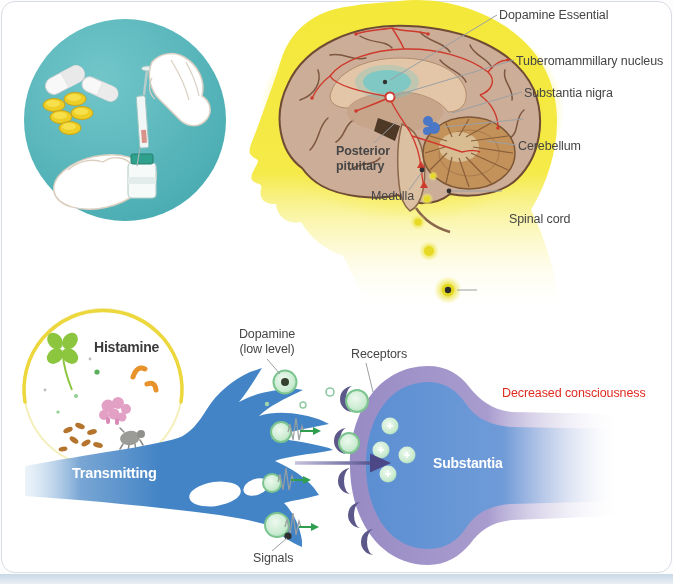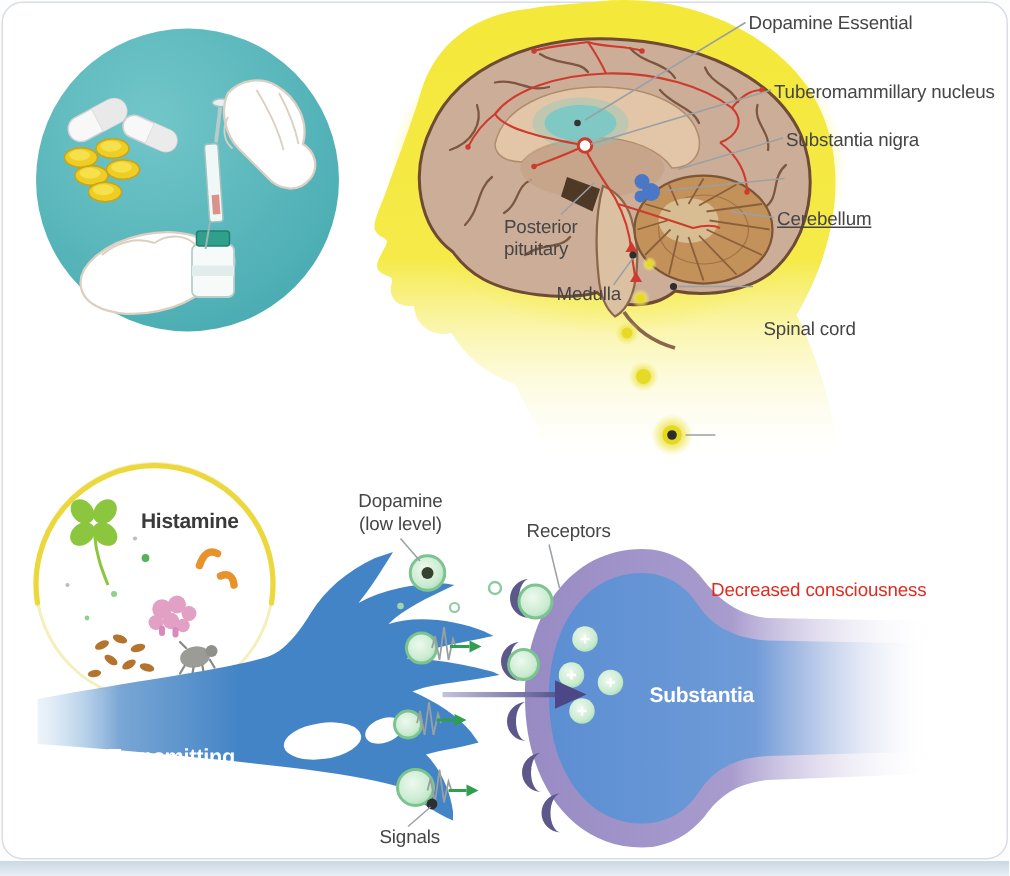--- a/index.html
+++ b/index.html
@@ -7,21 +7,21 @@
          font-family:"Liberation Sans",sans-serif;}
   .card{position:absolute;left:1px;top:1px;right:1px;bottom:11px;background:#ffffff;
         border:1.5px solid #d8dde3;border-radius:14px;}
   .bottom-strip{position:absolute;left:0;right:0;bottom:0;height:10px;
         background:linear-gradient(#c9d8e6,#e9eef3);}
   .art{position:absolute;left:0;top:0;}
   .lbl{position:absolute;font:400 12.5px/1.22 "Liberation Sans",sans-serif;color:#454545;
        letter-spacing:-0.1px;white-space:nowrap;z-index:5;}
   .b{font-weight:700;font-size:13px;color:#3a3a3a;letter-spacing:-0.2px;}
   .wh{color:#ffffff;font-weight:700;font-size:14.5px;letter-spacing:-0.2px;}
-  .rd{color:#e02a1f;}
+  .rd{color:#e02a1f;margin-left:28px;}
   .ctr{text-align:center;}
 </style>
 </head>
 <body>
 
 <div class="stage">
   <div class="card"></div>
 
   <svg class="art" width="673" height="584" viewBox="0 0 673 584">
     <defs>
@@ -394,30 +394,30 @@
       </g>
     </g>
   </svg>
 
 
   <div class="lbl" style="left:499px;top:8px;">
     <div>Dopamine Essential</div>
   </div>
   <div class="lbl" style="left:516px;top:54px;">Tuberomammillary nucleus</div>
   <div class="lbl" style="left:524px;top:86px;">Substantia nigra</div>
-  <div class="lbl" style="left:518px;top:139px;text-decoration:underline;">Cerebellum</div>
+  <div class="lbl" style="left:518px;top:139px;">Cerebellum</div>
   <div class="lbl" style="left:509px;top:184px;margin-top:28px;">Spinal cord</div>
   <div class="lbl" style="left:371px;top:189px;">Medulla</div>
-  <div class="lbl" style="left:336px;top:144px;">
+  <div class="lbl" style="left:336px;top:144px;font-weight:bold;">
     <div>Posterior</div>
     <div>pituitary</div>
   </div>
 
   <div class="lbl b" style="left:94px;top:339px;font-size:14px;">Histamine</div>
-  <div class="lbl wh" style="left:72px;top:465px;margin-top:32px;">Transmitting</div>
+  <div class="lbl wh" style="left:72px;top:465px;">Transmitting</div>
   <div class="lbl ctr" style="left:230px;top:327px;width:74px;">
     <div>Dopamine</div>
     <div>(low level)</div>
   </div>
   <div class="lbl" style="left:351px;top:347px;">Receptors</div>
   <div class="lbl rd" style="left:474px;top:386px;">Decreased consciousness</div>
   <div class="lbl wh" style="left:433px;top:455px;font-size:14px;">Substantia</div>
   <div class="lbl" style="left:253px;top:551px;">Signals</div>
 
   <div class="bottom-strip"></div>

